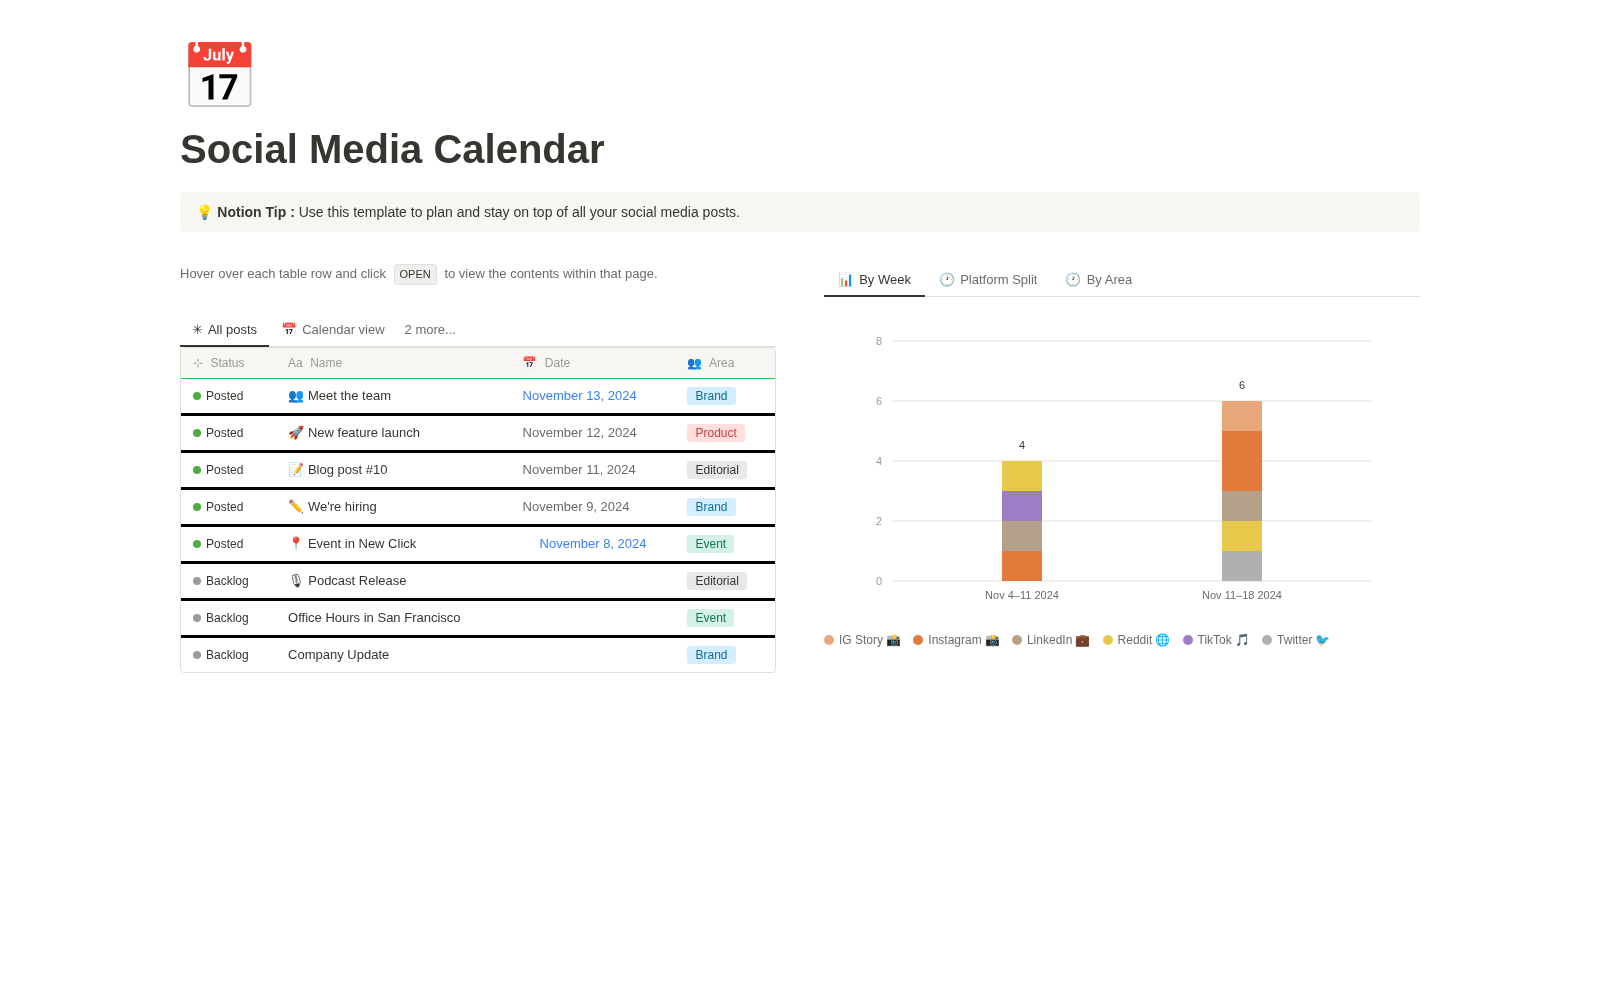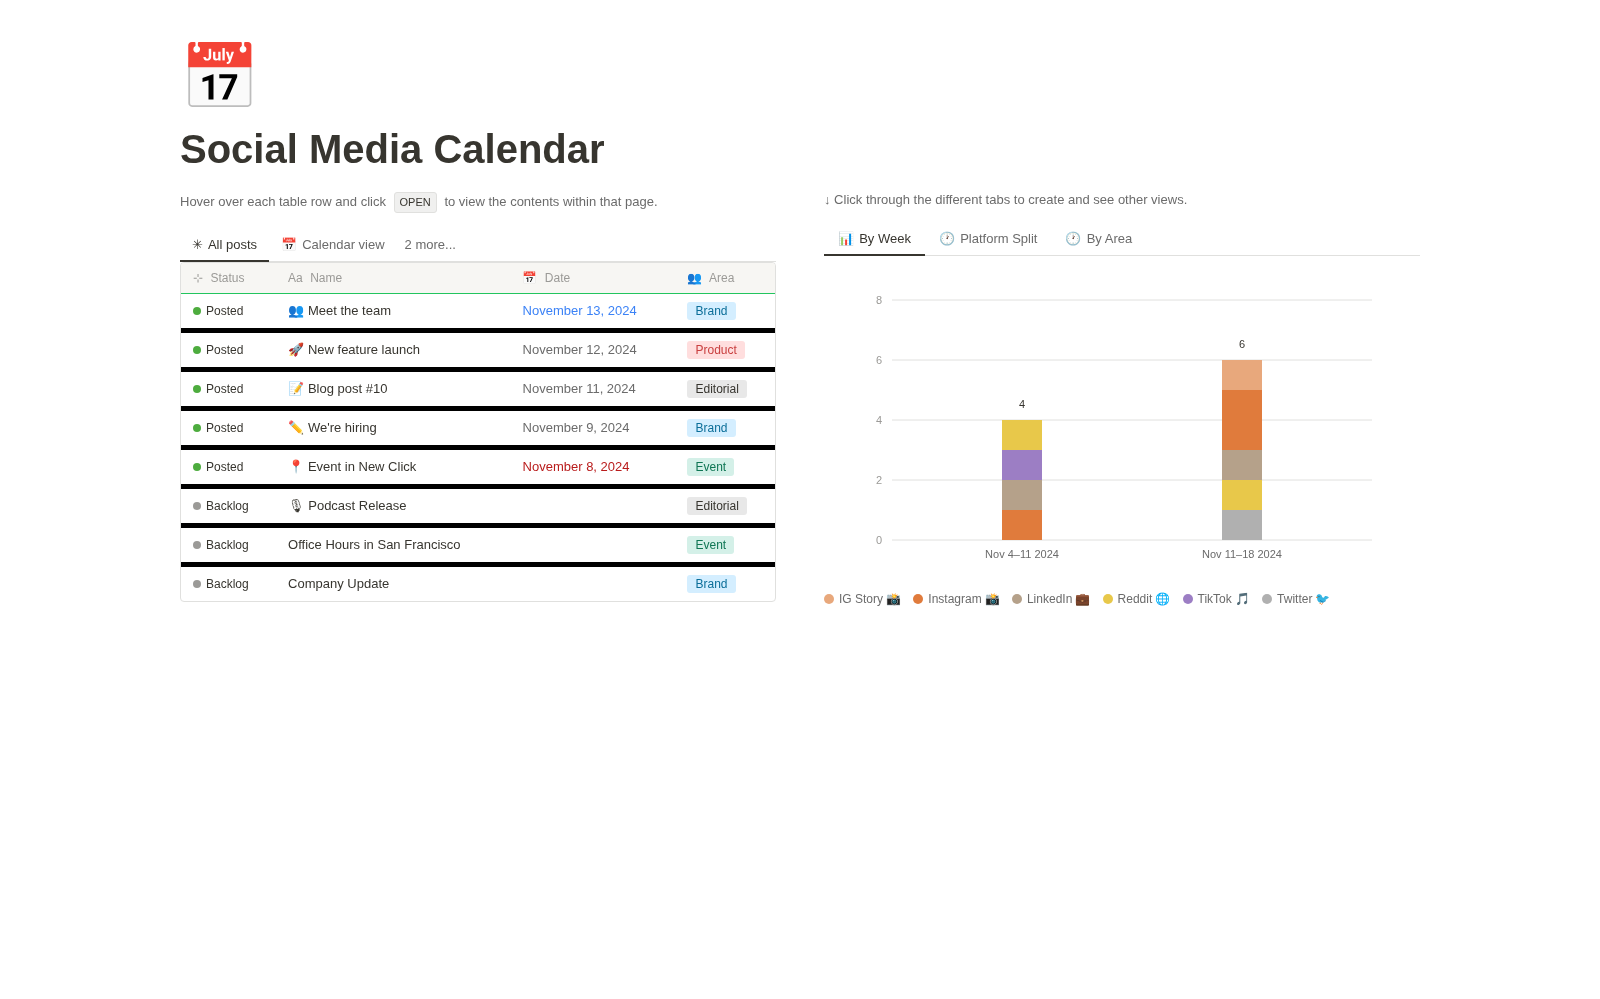--- a/index.html
+++ b/index.html
@@ -37,21 +37,21 @@
     }
     .two-col {
       display: grid;
       grid-template-columns: 1fr 1fr;
       gap: 48px;
       align-items: start;
     }
     .instruction-text {
       font-size: 13px;
       color: #6b6b6b;
-      margin-bottom: 16px;
+      margin-bottom: 29px;
       line-height: 1.5;
     }
     .tabs-row {
       display: flex;
       align-items: center;
       border-bottom: 1px solid #e0e0de;
       margin-bottom: 0;
     }
     .tab {
       display: flex;
@@ -92,21 +92,21 @@
     th {
       padding: 8px 12px;
       text-align: left;
       font-size: 12px;
       font-weight: 500;
       color: #9b9a97;
       border-bottom: 1px solid #22c55e;
     }
     td {
       padding: 8px 12px;
-      border-bottom: 5px solid #000000;
+      border-bottom: 3px solid #000000;
       font-size: 13px;
     }
     tr:last-child td { border-bottom: none; }
     .status-badge {
       display: inline-flex;
       align-items: center;
       gap: 5px;
       font-size: 12px;
       font-weight: 500;
     }
@@ -190,20 +190,25 @@
   </style>
 </head>
 <body>
 
 <div class="page-container">
 
   <div class="page-icon">📅</div>
 
   <h1 class="page-title">Social Media Calendar</h1>
 
+  <div class="notion-tip">
+    <span>💡</span>
+    <strong>Notion Tip :</strong>
+    <span> Use this template to plan and stay on top of all your social media posts.</span>
+  </div>
 
   <div class="two-col">
 
     <div class="left-col">
 
       <p class="instruction-text">
         <span>Hover over each table row and click</span>
         <span style="margin: 0 4px;">
           <span style="display:inline-block;background:#f0f0ef;border:1px solid #e0e0de;border-radius:3px;padding:1px 5px;font-size:11px;font-weight:500;color:#37352f;">OPEN</span>
         </span>
@@ -285,21 +290,21 @@
                 <td style="color: rgb(107, 107, 107);">November 9, 2024</td>
                 <td><span class="area-tag tag-brand">Brand</span></td>
               </tr>
               <tr style="cursor: pointer;">
                 <td>
       <span class="status-badge">
         <span class="status-dot" style="background:#4dac3e;"></span>
         <span>Posted</span>
       </span></td>
                 <td>📍 Event in New Click</td>
-                <td style="color: #b91c1c;">November 8, 2024</td>
+                <td style="color: #3b82f6; text-align: center;">November 8, 2024</td>
                 <td><span class="area-tag tag-event">Event</span></td>
               </tr>
               <tr style="cursor: pointer;">
                 <td>
       <span class="status-badge">
         <span class="status-dot" style="background:#9b9a97;"></span>
         <span>Backlog</span>
       </span></td>
                 <td>🎙 Podcast Release</td>
                 <td style="color: rgb(107, 107, 107);"></td>
@@ -324,21 +329,20 @@
                 <td>Company Update</td>
                 <td style="color: rgb(107, 107, 107);"></td>
                 <td><span class="area-tag tag-brand">Brand</span></td>
               </tr>
             </tbody>
         </table>
       </div>
     </div>
 
     <div class="chart-section">
-      <p class="chart-instruction">↓ Click through the different tabs to create and see other views.</p>
 
       <div class="chart-tabs-row">
         <div class="chart-tab active">
           <span>📊</span>
           <span>By Week</span>
         </div>
         <div class="chart-tab">
           <span>🕐</span>
           <span>Platform Split</span>
         </div>

